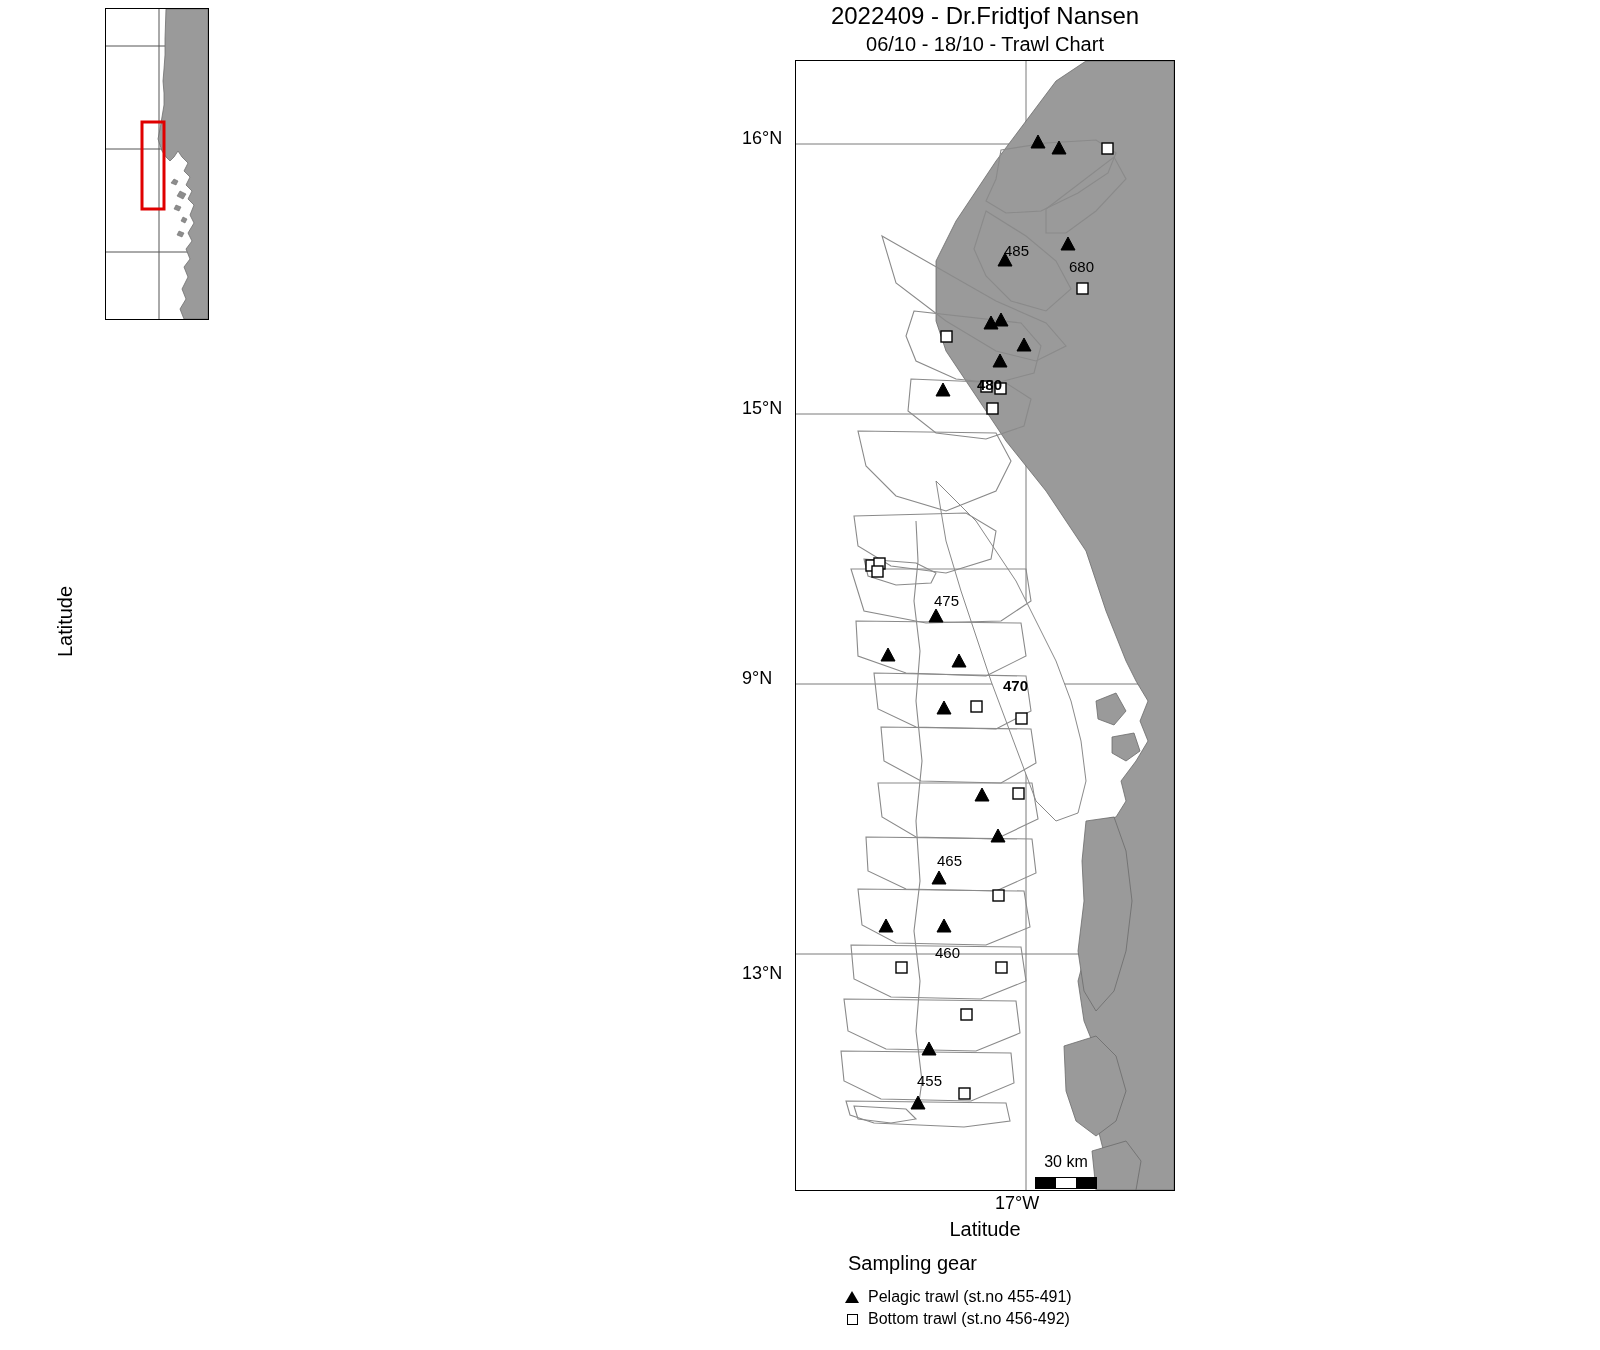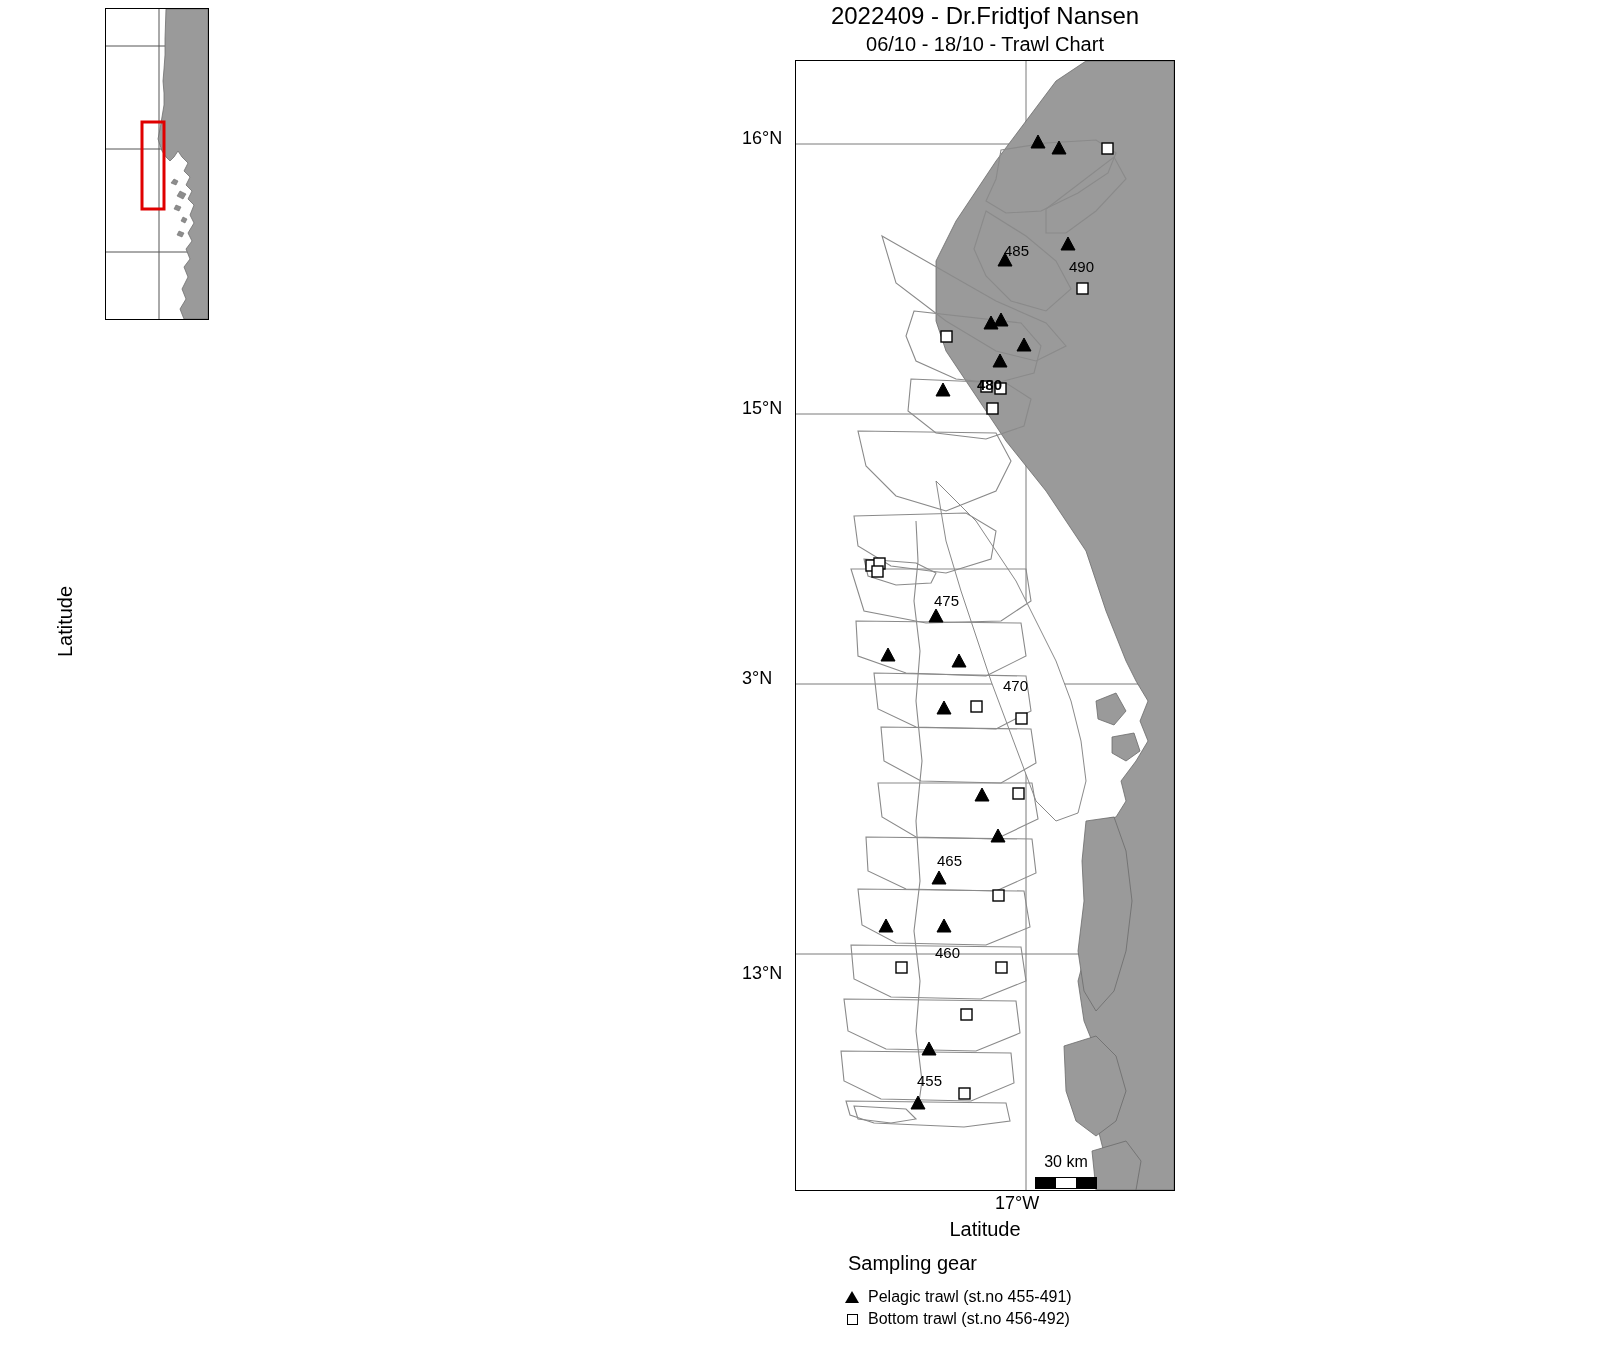--- a/index.html
+++ b/index.html
@@ -271,32 +271,32 @@
       <polygon points="90,858 97,871 83,871"></polygon>
       <polygon points="148,858 155,871 141,871"></polygon>
       <polygon points="133,981 140,994 126,994"></polygon>
       <polygon points="122,1035 129,1048 115,1048"></polygon>
     </g>
   </svg>
 </div>
 
 <div class="abs tick-label" id="lat-16">16°N</div>
 <div class="abs tick-label" id="lat-15">15°N</div>
-<div class="abs tick-label" id="lat-14">3°N</div>
+<div class="abs tick-label" id="lat-14">9°N</div>
 <div class="abs tick-label" id="lat-13">13°N</div>
 <div class="abs tick-label" id="lon-17">17°W</div>
 
 <div class="abs" id="axis-label-latitude">Latitude</div>
 <div class="abs" id="axis-label-longitude">Latitude</div>
 
-<div class="abs station-num" style="left:1069px; top:258px;">490</div>
+<div class="abs station-num" style="left:1069px; top:258px;">680</div>
 <div class="abs station-num" style="left:1004px; top:242px;">485</div>
 <div class="abs station-num" style="left:977px;  top:376px;font-weight:bold;">480</div>
 <div class="abs station-num" style="left:934px;  top:592px;">475</div>
-<div class="abs station-num" style="left:1003px; top:677px;">470</div>
+<div class="abs station-num" style="left:1003px; top:677px;font-weight:bold;">470</div>
 <div class="abs station-num" style="left:937px;  top:852px;">465</div>
 <div class="abs station-num" style="left:935px;  top:944px;">460</div>
 <div class="abs station-num" style="left:917px;  top:1072px;">455</div>
 
 <div class="abs" id="scale-bar-group">
   <span id="scale-bar-label">30 km</span>
   <span class="scale-bar-boxes">
     <span class="scale-seg dark"></span>
     <span class="scale-seg light"></span>
     <span class="scale-seg dark"></span>

